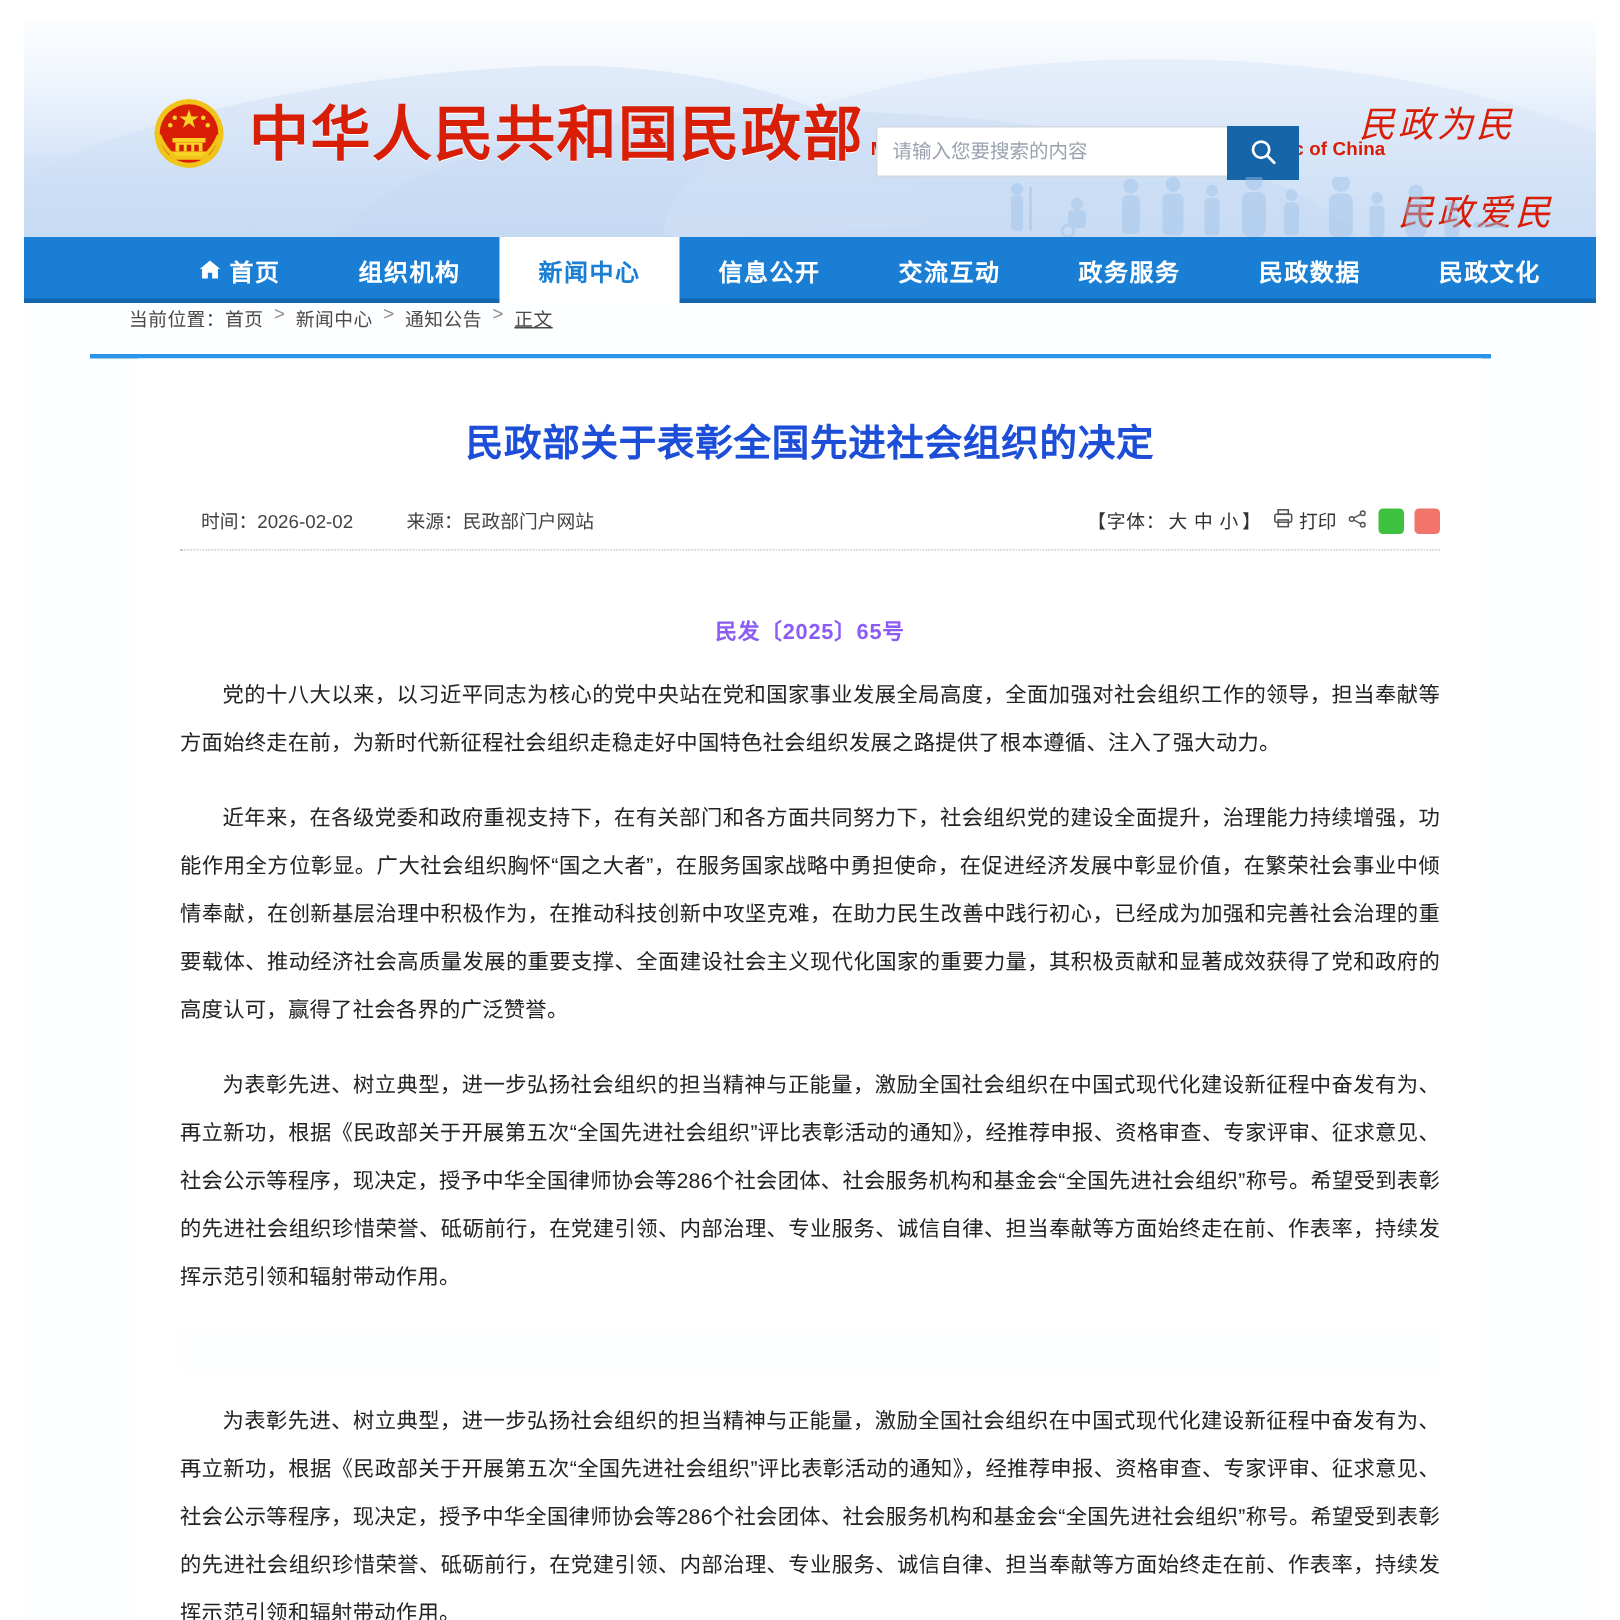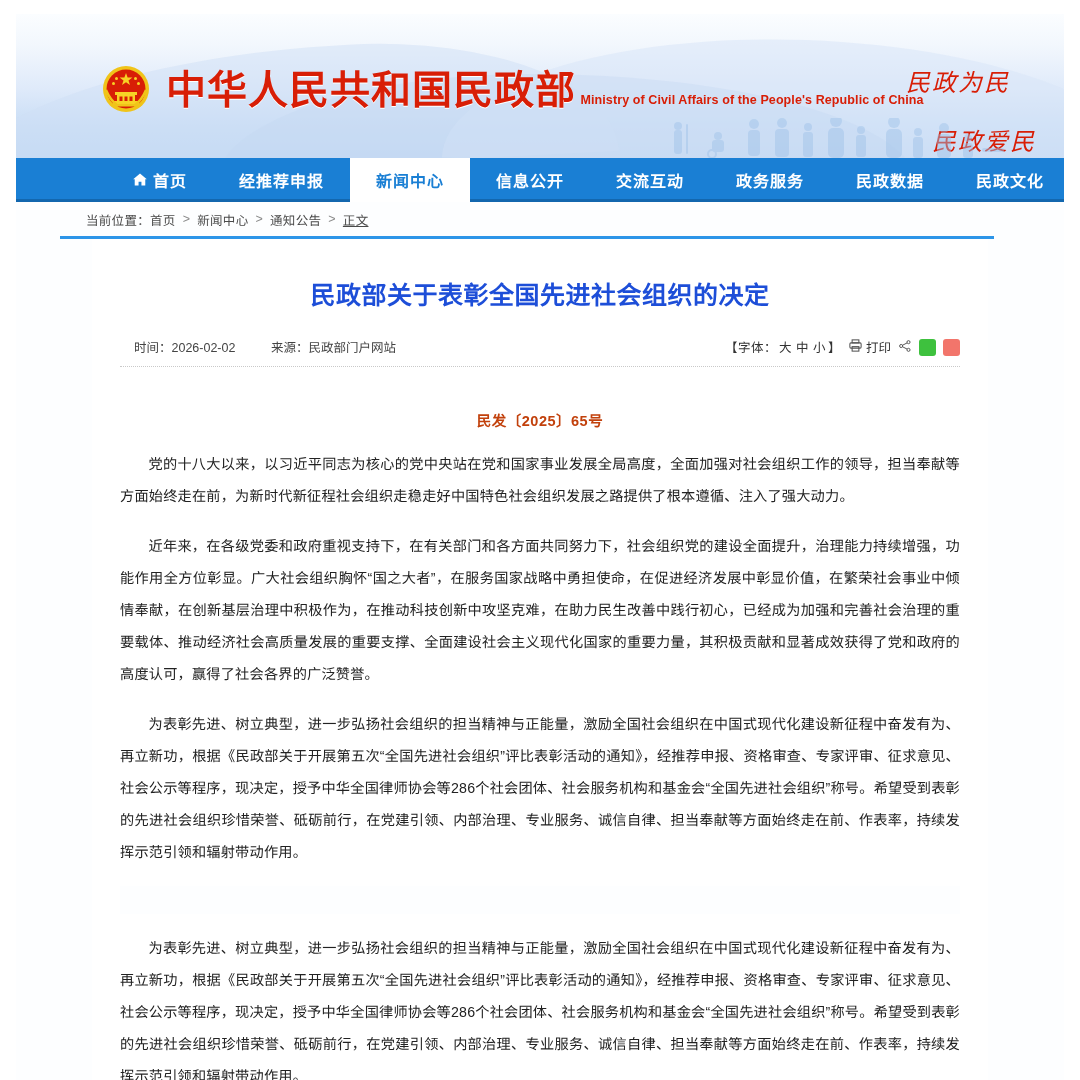--- a/index.html
+++ b/index.html
@@ -87,21 +87,21 @@
     display:flex;align-items:center;justify-content:center;
     color:#ffffff;font-size:16px;font-weight:bold;letter-spacing:1px;
     padding:0 26px;cursor:pointer;white-space:nowrap;position:relative;z-index:2;
   }
   .nav-item.home{padding-left:20px;}
   .nav-item.active{background:#ffffff;color:#1a7fd4;}
   .home-icon{margin-right:5px;display:inline-flex;}
 
   
   .crumb{
-    height:34px;display:flex;align-items:center;
+    height:34px;display:flex;
     padding-left:70px;font-size:12.5px;color:#4a4a4a;
     letter-spacing:.3px;
   }
   .crumb .sep{margin:0 7px;color:#8a8a8a;}
   .crumb a{color:#4a4a4a;text-decoration:none;cursor:pointer;}
   .crumb .cur{text-decoration:underline;}
   .crumb-rule{
     margin:0 70px 0 44px;height:3px;background:#2d95e8;
   }
 
@@ -125,21 +125,21 @@
   .meta-right .fonts b{font-weight:normal;cursor:pointer;margin:0 2px;}
   .print{display:flex;align-items:center;gap:3px;cursor:pointer;}
   .sq{width:17px;height:17px;border-radius:3px;display:inline-block;cursor:pointer;}
   .sq.wechat{background:#3ec13e;}
   .sq.weibo{background:#f2756b;}
   .dotted{
     border-bottom:1px dotted #c9c9c9;margin-top:10px;
   }
 
   .docnum{
-    text-align:center;font-size:14.5px;font-weight:bold;color:#c2410c;
+    text-align:center;font-size:14.5px;font-weight:bold;color:#8b5cf6;
     margin-top:42px;letter-spacing:.5px;
   }
   p.body{
     font-size:14.2px;color:#222;line-height:32px;text-indent:2em;
     margin:18px 0 0 0;text-align:justify;text-justify:inter-ideograph;
     letter-spacing:.2px;
   }
   .seam{height:28px;background:#fdfeff;margin:18px 0 0 0;}
   .seam-inner{height:100%;background:#fdfeff;}
 </style>
@@ -173,20 +173,31 @@
           <path d="M8 28 q4 10 12 16" stroke="#f0c419" stroke-width="2.5" fill="none"></path>
           <path d="M48 28 q-4 10 -12 16" stroke="#f0c419" stroke-width="2.5" fill="none"></path>
         </svg>
       </span>
       <span>
         <span class="title-cn">中华人民共和国民政部</span>
         <span class="title-en">Ministry of Civil Affairs of the People's Republic of China</span>
       </span>
     </div>
 
+    <div class="search-wrap">
+      <input class="search-input" type="text" placeholder="请输入您要搜索的内容" style="">
+      <button class="search-btn">
+        <span>
+          <svg viewBox="0 0 24 24" width="20" height="20" fill="none" stroke="#ffffff" stroke-width="2.2">
+            <circle cx="10.5" cy="10.5" r="6.5"></circle>
+              <line x1="15.5" y1="15.5" x2="21" y2="21" stroke-linecap="round"></line>
+          </svg>
+        </span>
+      </button>
+    </div>
 
     <div class="slogan">
       <span class="l1">民政为民</span>
       <span class="l2">民政爱民</span>
     </div>
 
     <div class="people">
       <svg viewBox="0 0 360 40" width="360" height="40">
         <g fill="#9dc1e8">
           <circle cx="22" cy="8" r="4"></circle>
@@ -222,21 +233,21 @@
   <div class="nav">
     <div class="nav-item home">
       <span class="home-icon">
         <svg viewBox="0 0 20 20" width="16" height="16" fill="#ffffff">
           <path d="M10 2 L18.5 9.2 L16.6 9.2 L16.6 17 L11.8 17 L11.8 12.2 L8.2 12.2 L8.2 17 L3.4 17 L3.4 9.2 L1.5 9.2 Z"></path>
         </svg>
       </span>
       <span>首页</span>
     </div>
     <div class="nav-item">
-        <span>经推荐申报</span>
+        <span>组织机构</span>
       </div>
     <div class="nav-item active">
         <span>新闻中心</span>
       </div>
     <div class="nav-item">
         <span>信息公开</span>
       </div>
     <div class="nav-item">
         <span>交流互动</span>
       </div>

